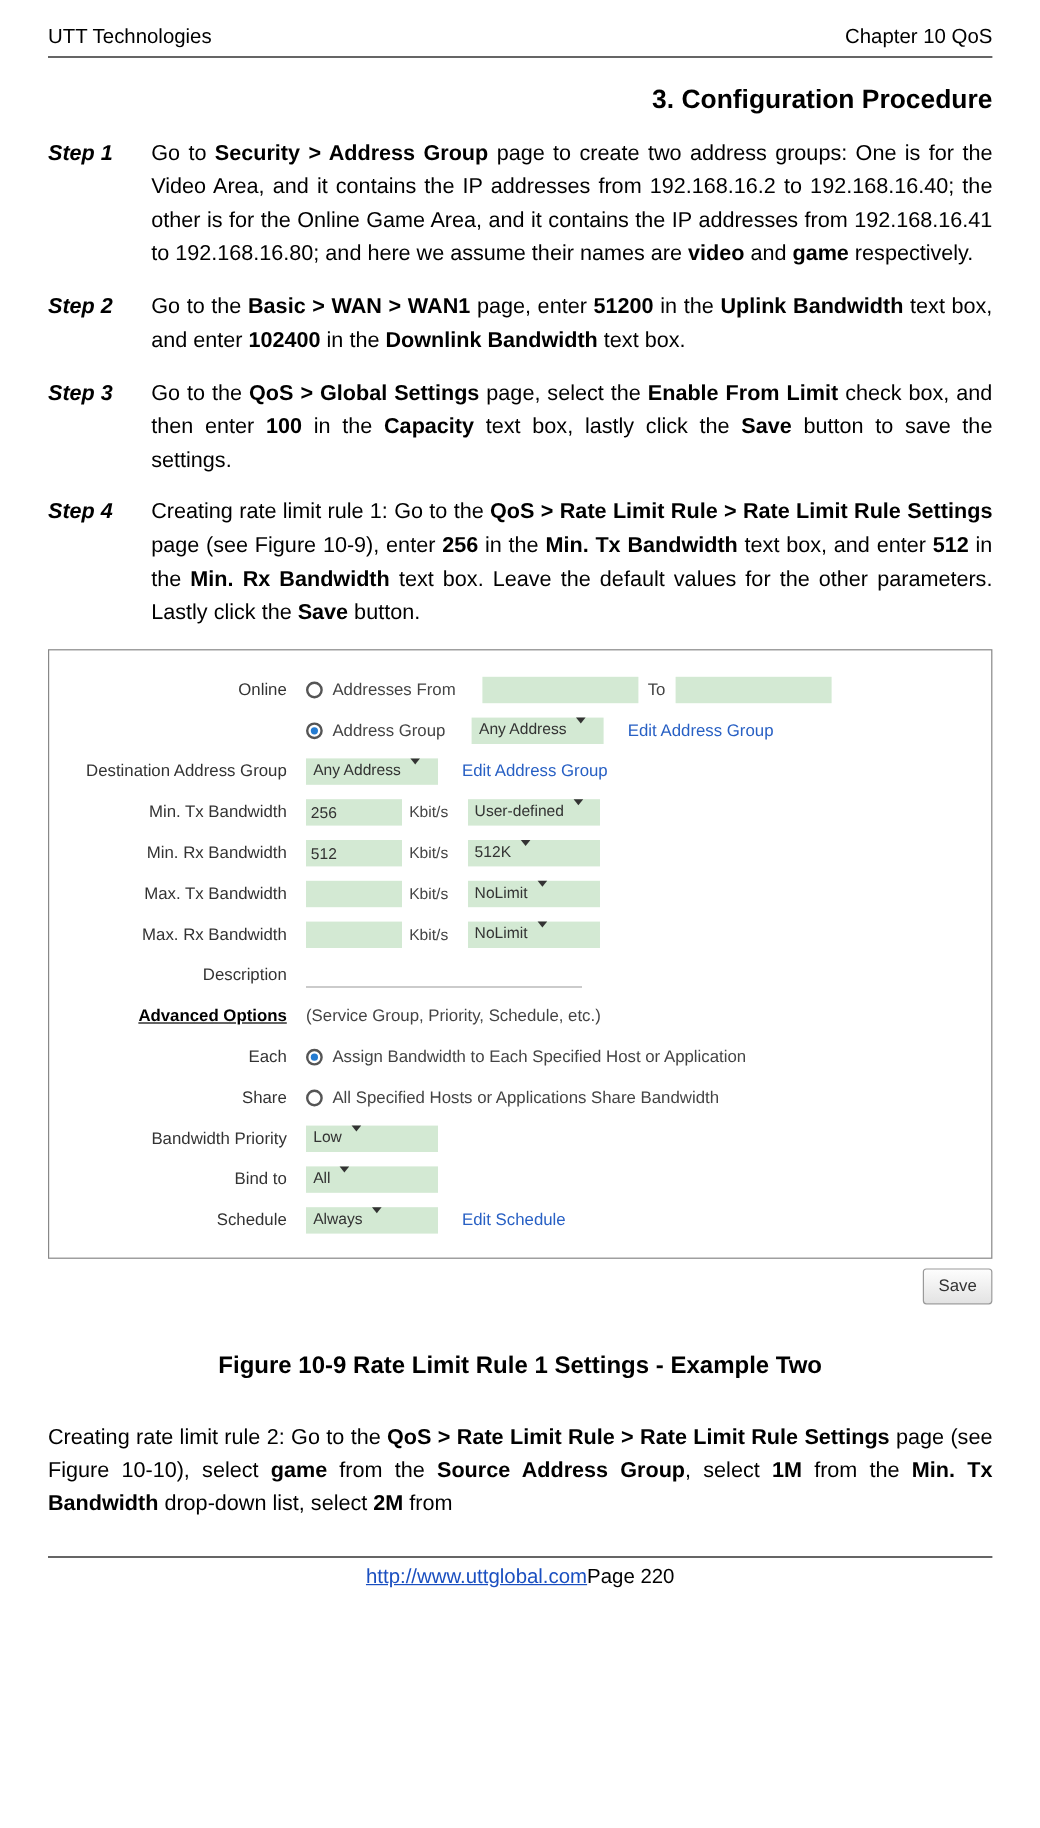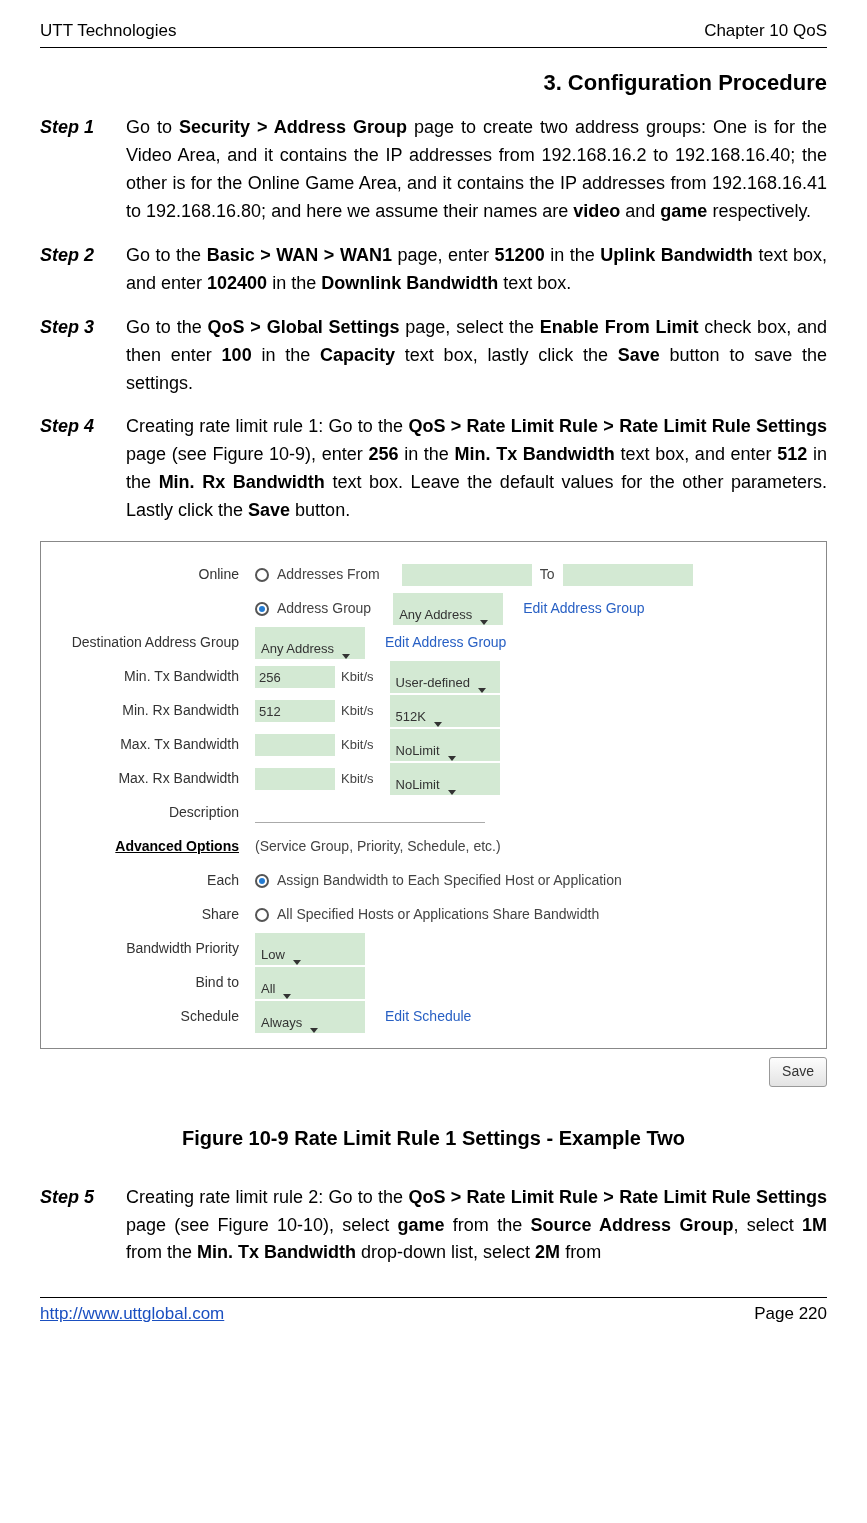--- a/index.html
+++ b/index.html
@@ -65,23 +65,23 @@
     background: #d3e9d3;
     border: none;
     height: 22px;
     padding: 0 4px;
     font-size: 13px;
     color: #333;
     font-family: inherit;
   }
   .sel {
     display: inline-flex;
-    align-items: flex-end;
+    align-items: flex-start;
     background: #d3e9d3;
-    height: 32px;
+    height: 22px;
     padding: 0 4px 0 6px;
     font-size: 13px;
     color: #333;
     margin-right: 6px;
     position: relative;
   }
   .sel::after {
     content: "";
   }
   .sel .caret {
@@ -133,21 +133,21 @@
     cursor: pointer;
   }
   .fig-caption {
     text-align: center;
     font-weight: bold;
     font-size: 20px;
     margin: 36px 0 30px 0;
   }
   .ftr {
     display: flex;
-    justify-content: space-between;
+    justify-content: center;
     border-top: 1.5px solid #000;
     padding-top: 3px;
     font-size: 17px;
     margin-top: 30px;
   }
   .ftr a { color: #1a4fc0; text-decoration: underline; }
   .to-label { font-size: 14px; color:#444; margin: 0 8px; text-align: center;}
   .subtxt { font-size: 14px; color:#444; }
 </style>
 </head>
@@ -312,21 +312,20 @@
 
 </div>
 
 <div class="save-wrap">
   <span class="btn">Save</span>
 </div>
 
 <div class="fig-caption">Figure 10-9 Rate Limit Rule 1 Settings - Example Two</div>
 
 <div class="step">
-  <div class="step-label">Step 5</div>
   <div class="step-body">
     <span>Creating rate limit rule 2: Go to the </span><span class="b">QoS &gt; Rate Limit Rule &gt; Rate Limit Rule Settings</span><span> page (see Figure 10-10), select </span><span class="b">game</span><span> from the </span><span class="b">Source Address Group</span><span>, select </span><span class="b">1M</span><span> from the </span><span class="b">Min. Tx Bandwidth</span><span> drop-down list, select </span><span class="b">2M</span><span> from</span>
   </div>
 </div>
 
 <div class="ftr">
   <a>http://www.uttglobal.com</a>
   <span>Page 220</span>
 </div>
 

